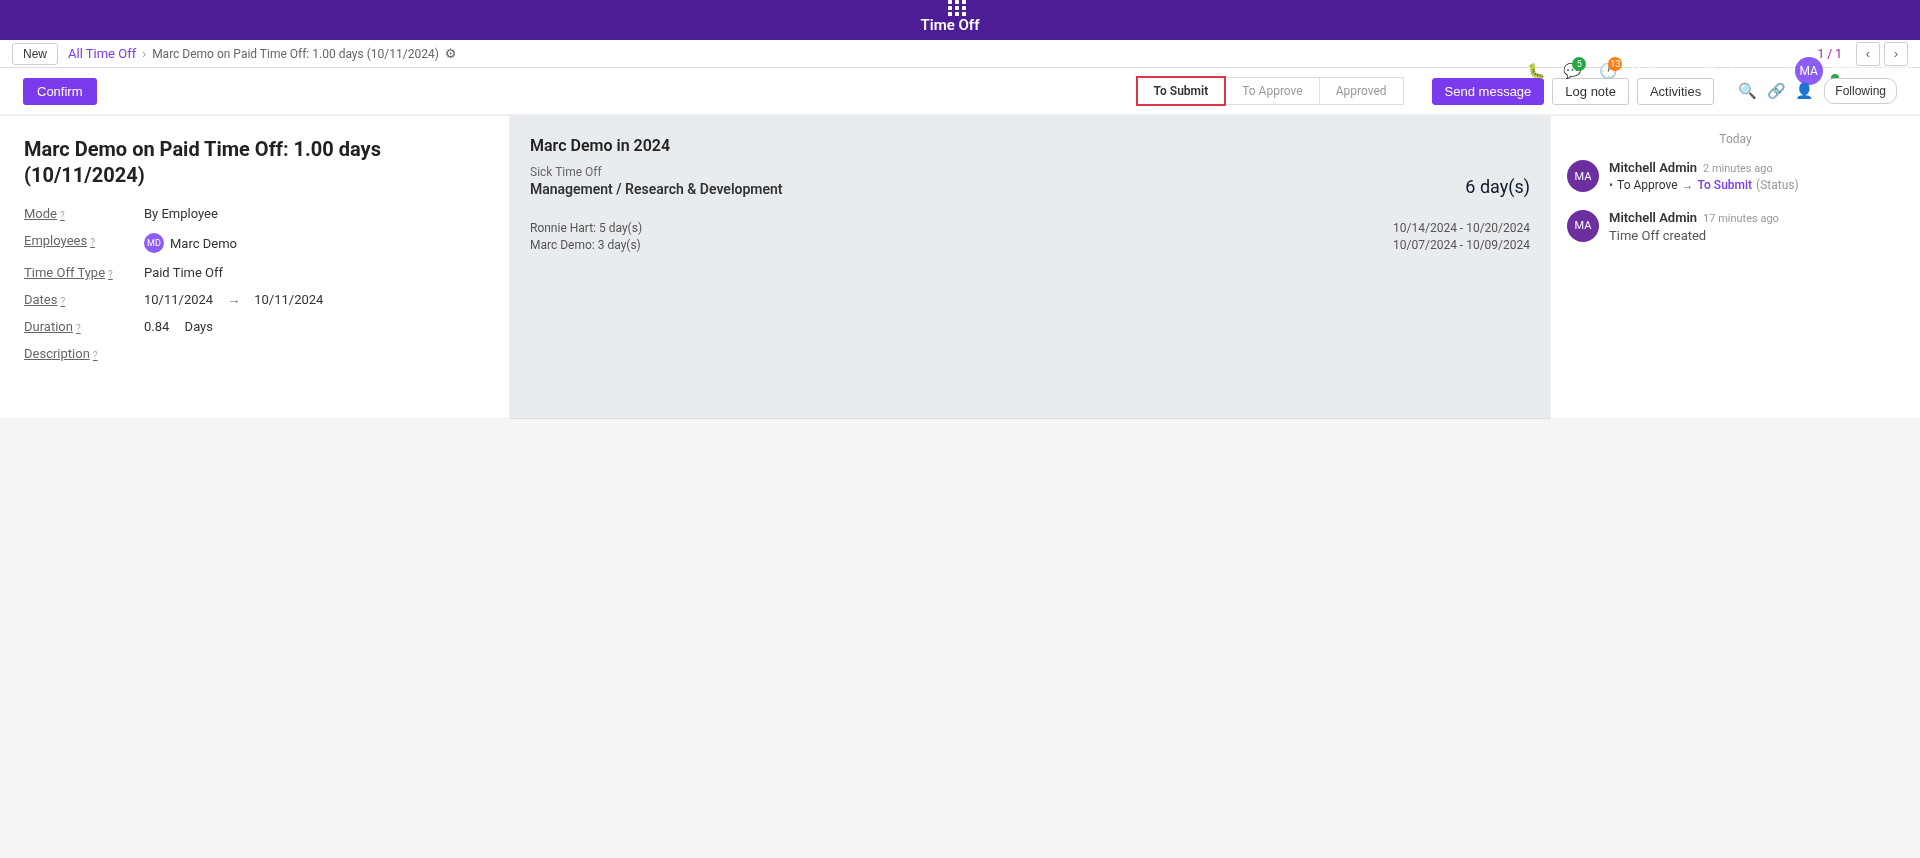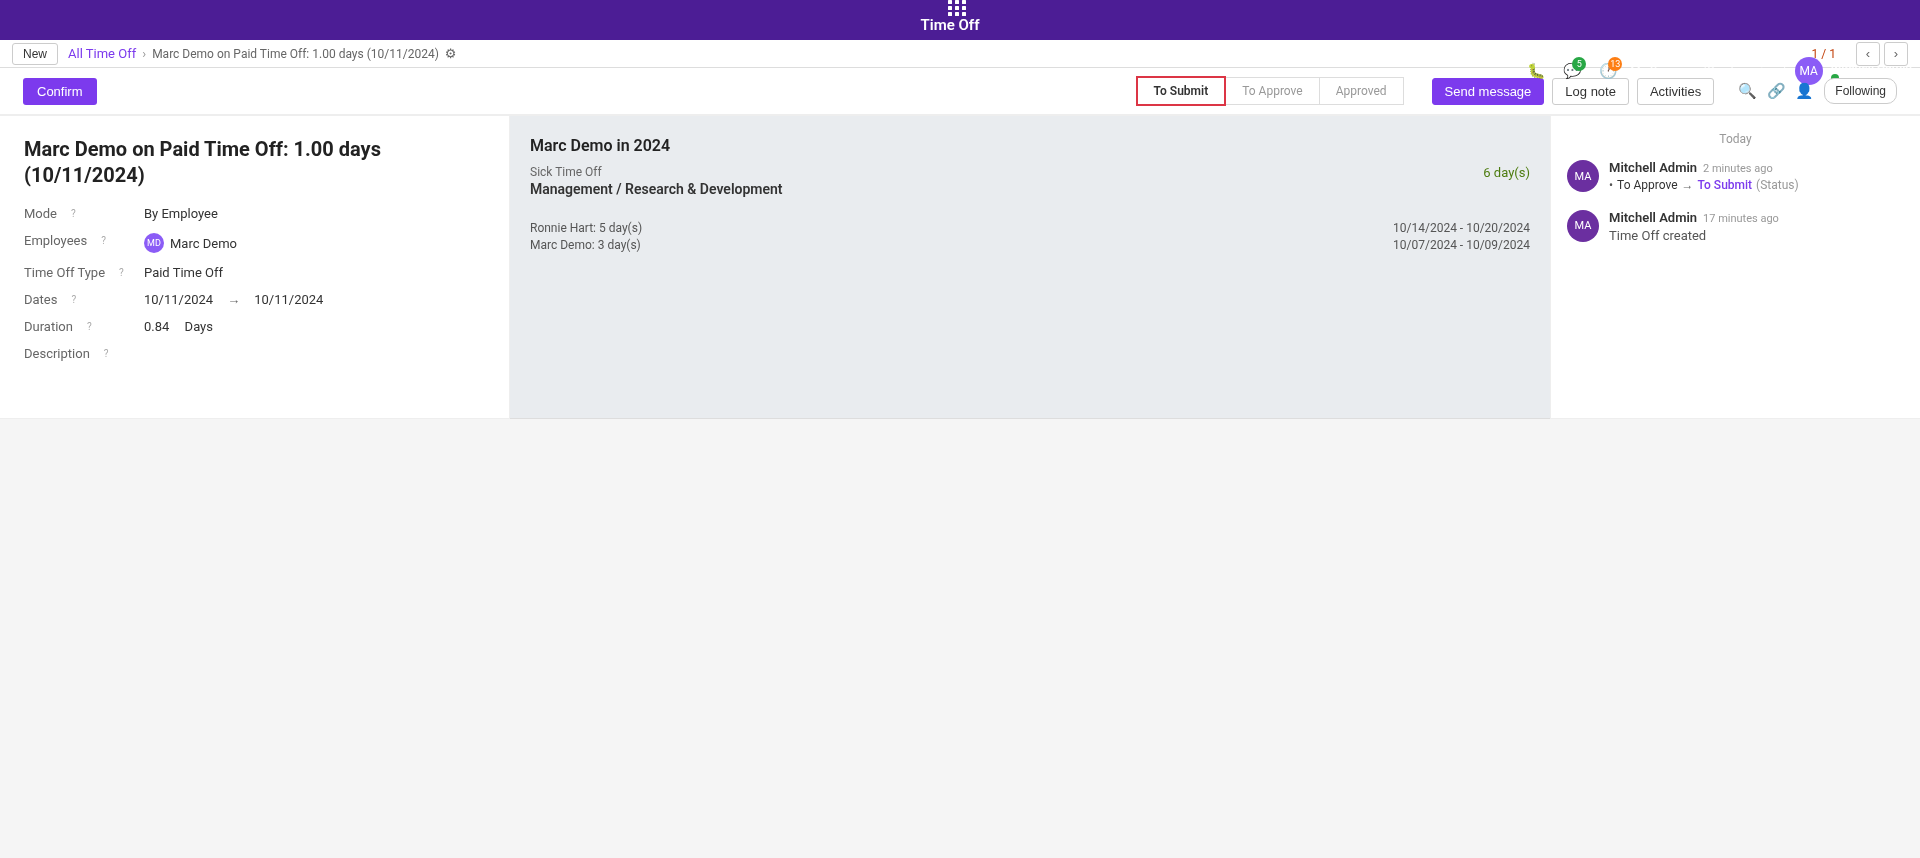--- a/index.html
+++ b/index.html
@@ -57,21 +57,21 @@
     .new-btn {
       background: white; border: 1px solid #ccc; color: #333;
       padding: 3px 10px; border-radius: 3px; cursor: pointer; font-size: 12px;
       margin-right: 10px;
     }
     .breadcrumb-link { color: #7c3aed; text-decoration: none; font-size: 13px; }
     .breadcrumb-sep { margin: 0 6px; color: #999; }
     .breadcrumb-current { font-size: 12px; color: #666; }
     .gear-icon { margin-left: 6px; color: #666; cursor: pointer; font-size: 13px; }
     .nav-arrows { margin-left: auto; display: flex; align-items: center; gap: 4px; }
-    .nav-count { font-size: 12px; color: #c2410c; margin-right: 16px; }
+    .nav-count { font-size: 12px; color: #a21caf; margin-right: 10px; }
     .arrow-btn {
       background: white; border: 1px solid #ccc; color: #666;
       width: 24px; height: 24px; border-radius: 3px; cursor: pointer;
       display: flex; align-items: center; justify-content: center; font-size: 13px;
     }
 
     
     .action-bar {
       background: white; border-bottom: 1px solid #eee;
       display: flex; align-items: center; padding: 8px 23px; gap: 8px; flex-wrap: wrap;
@@ -107,42 +107,42 @@
     }
 
     
     .form-panel {
       background: white; width: 510px; min-height: 290px;
       padding: 20px 24px; border-right: 1px solid #eee; border-bottom: 1px solid #eee;
       flex-shrink: 0;
     }
     .form-title { font-size: 20px; font-weight: 700; color: #222; margin-bottom: 18px; line-height: 1.3; }
     .form-row { display: flex; align-items: flex-start; margin-bottom: 12px; }
-    .form-label { width: 120px; color: #666; font-size: 13px; flex-shrink: 0; display: flex; align-items: center; gap: 14px; }
+    .form-label { width: 120px; color: #666; font-size: 13px; flex-shrink: 0; display: flex; align-items: flex-end; gap: 3px; text-decoration: underline; }
     .help-icon { color: #aaa; font-size: 10px; cursor: pointer; }
     .form-value { color: #333; font-size: 13px; display: flex; align-items: center; gap: 6px; }
     .employee-avatar {
       width: 20px; height: 20px; border-radius: 50%;
       background: #8b5cf6; display: flex; align-items: center; justify-content: center;
       font-size: 9px; color: white; overflow: hidden;
     }
     .arrow-right { color: #666; margin: 0 8px; }
     .description-area { min-height: 40px; }
 
     
     .info-panel {
       background: #e9ecef; flex: 1; padding: 20px;
       min-height: 290px; border-bottom: 1px solid #ddd;
     }
     .info-title { font-size: 16px; font-weight: 600; color: #222; margin-bottom: 10px; }
     .info-section { margin-bottom: 12px; }
     .info-type { font-size: 12px; color: #666; margin-bottom: 2px; }
     .info-dept { font-size: 14px; font-weight: 600; color: #333; margin-bottom: 24px; }
     .info-days-badge {
-      float: right; font-size: 13px; color: #4d7c0f;
+      float: right; font-size: 18px; color: #0f172a; margin-top: 11px;
     }
     .info-row { display: flex; justify-content: space-between; font-size: 12px; color: #555; margin-bottom: 3px; }
     .clearfix::after { content: ''; display: table; clear: both; }
 
     
     .chat-panel {
       width: 370px; background: white; padding: 16px;
       border-left: 1px solid #eee; border-bottom: 1px solid #eee; flex-shrink: 0;
     }
     .chat-today { text-align: center; font-size: 12px; color: #999; margin-bottom: 14px; }

